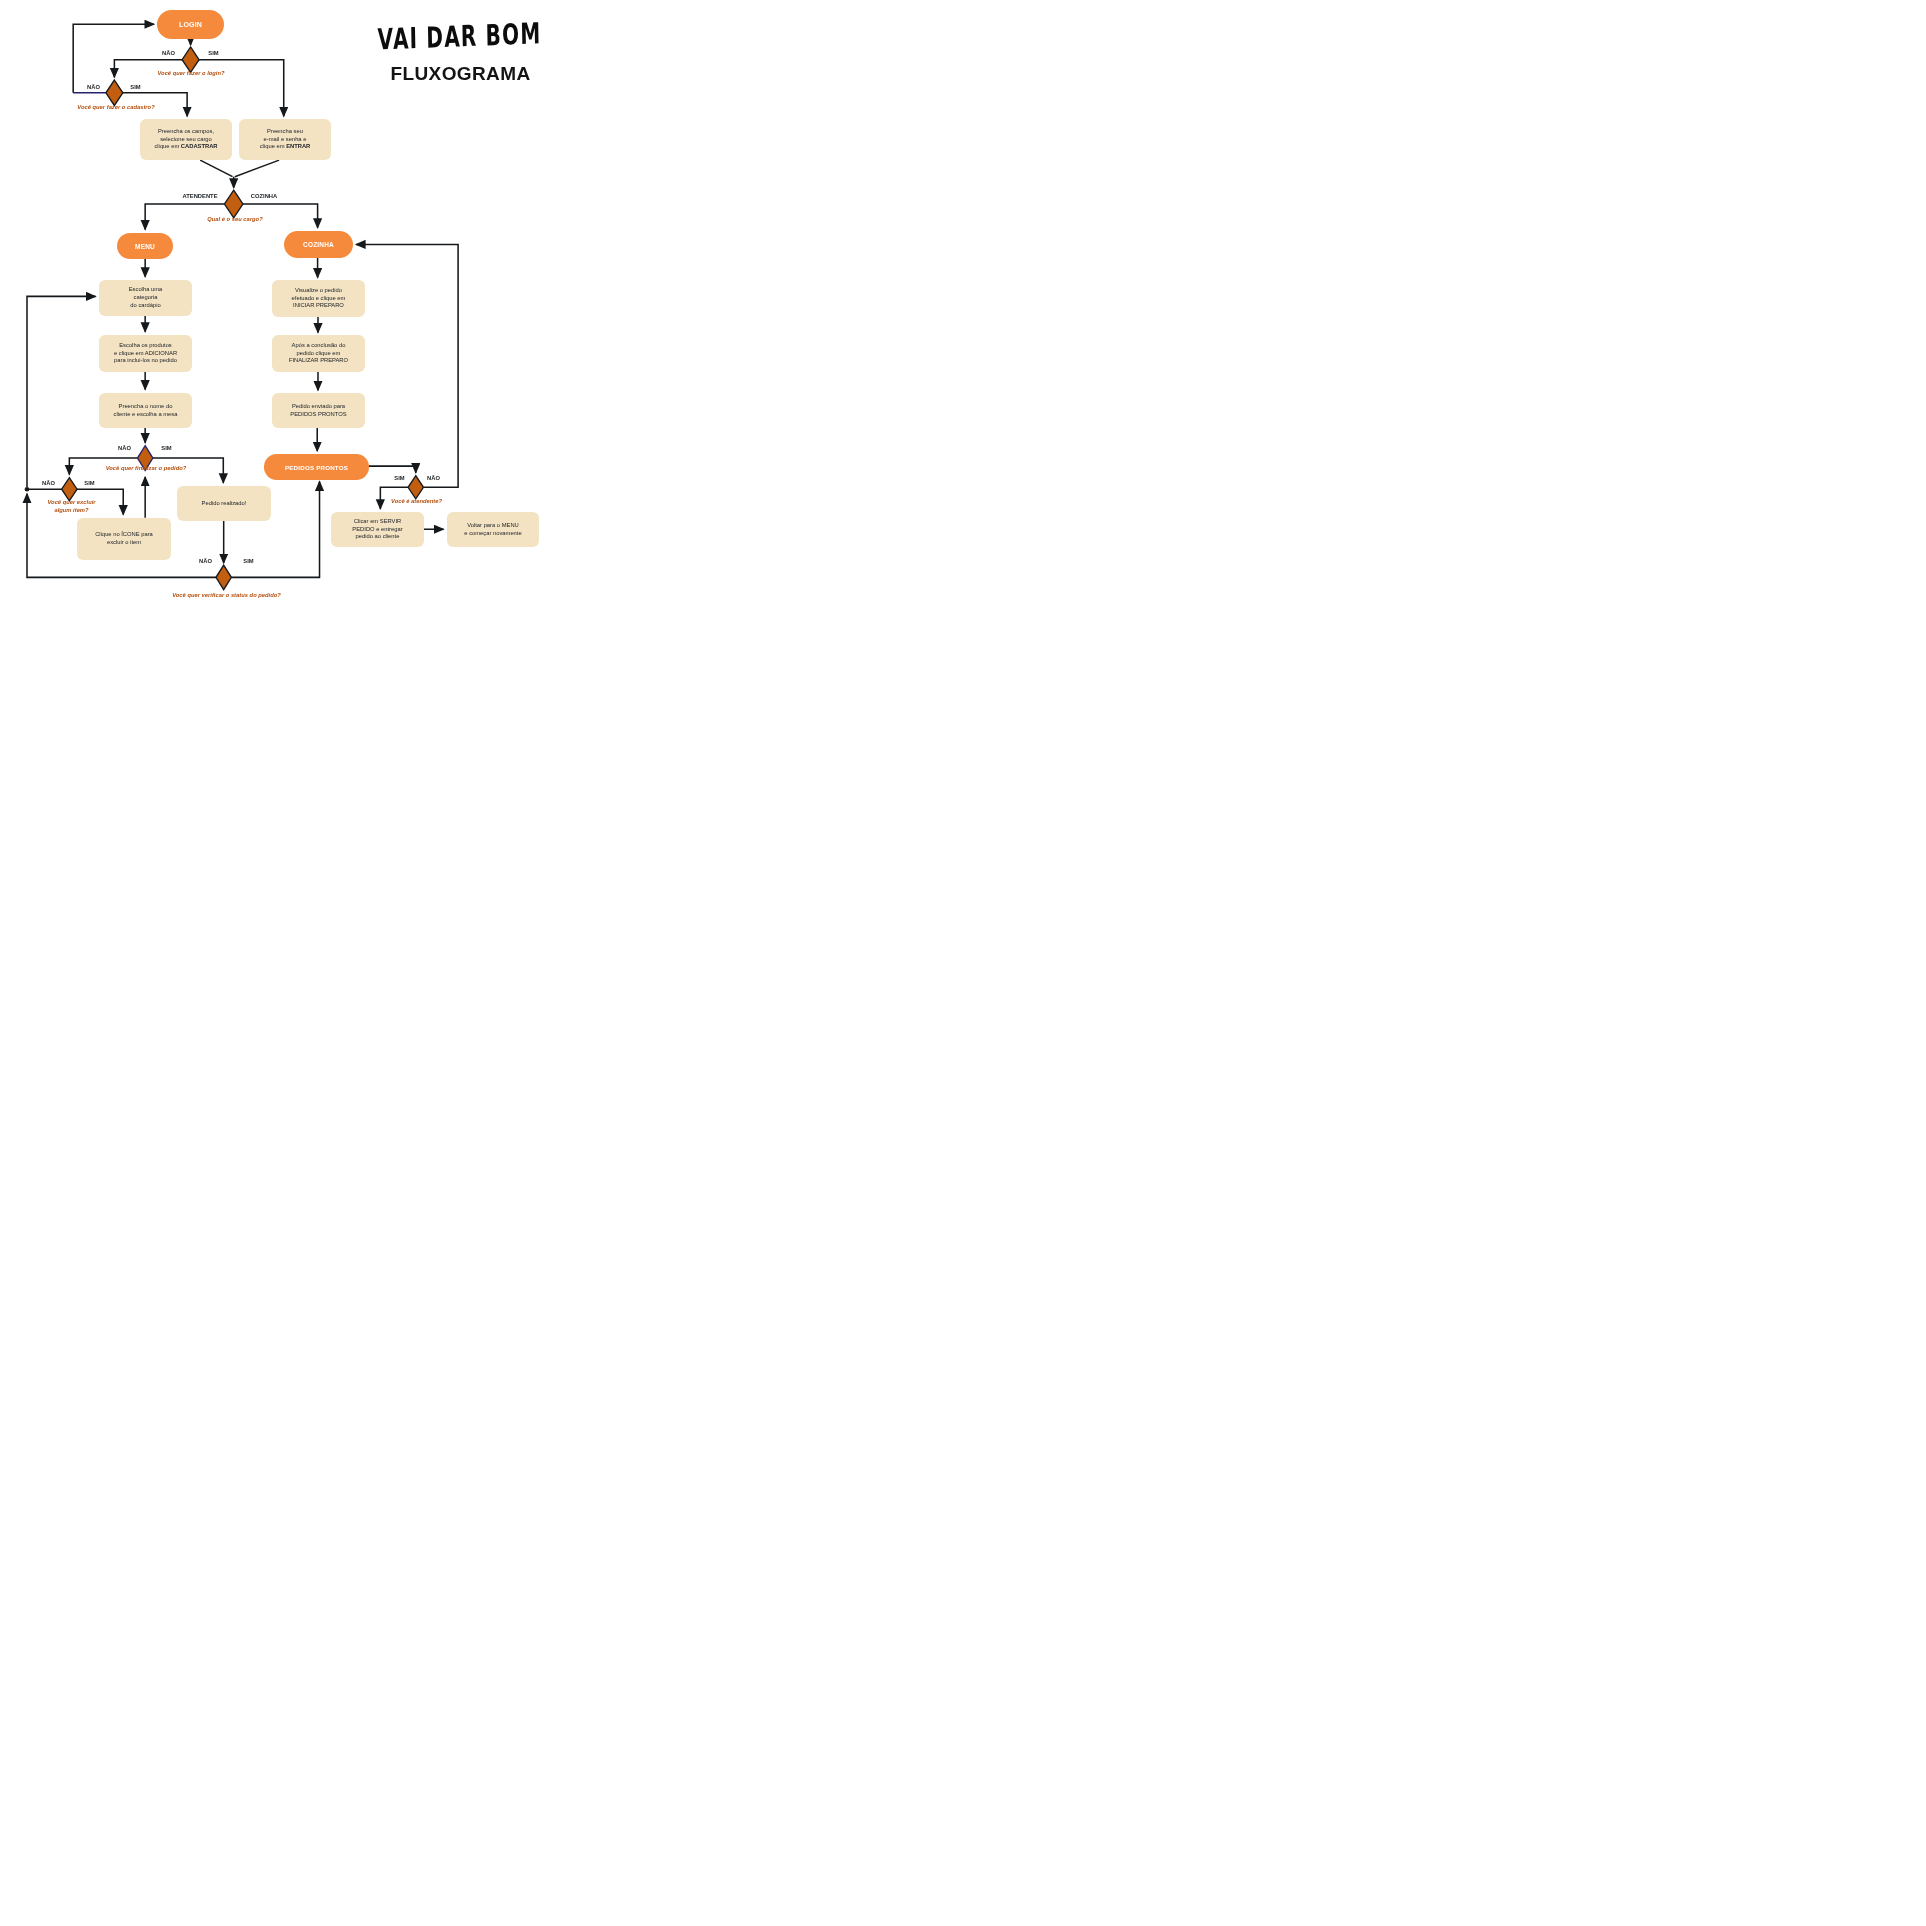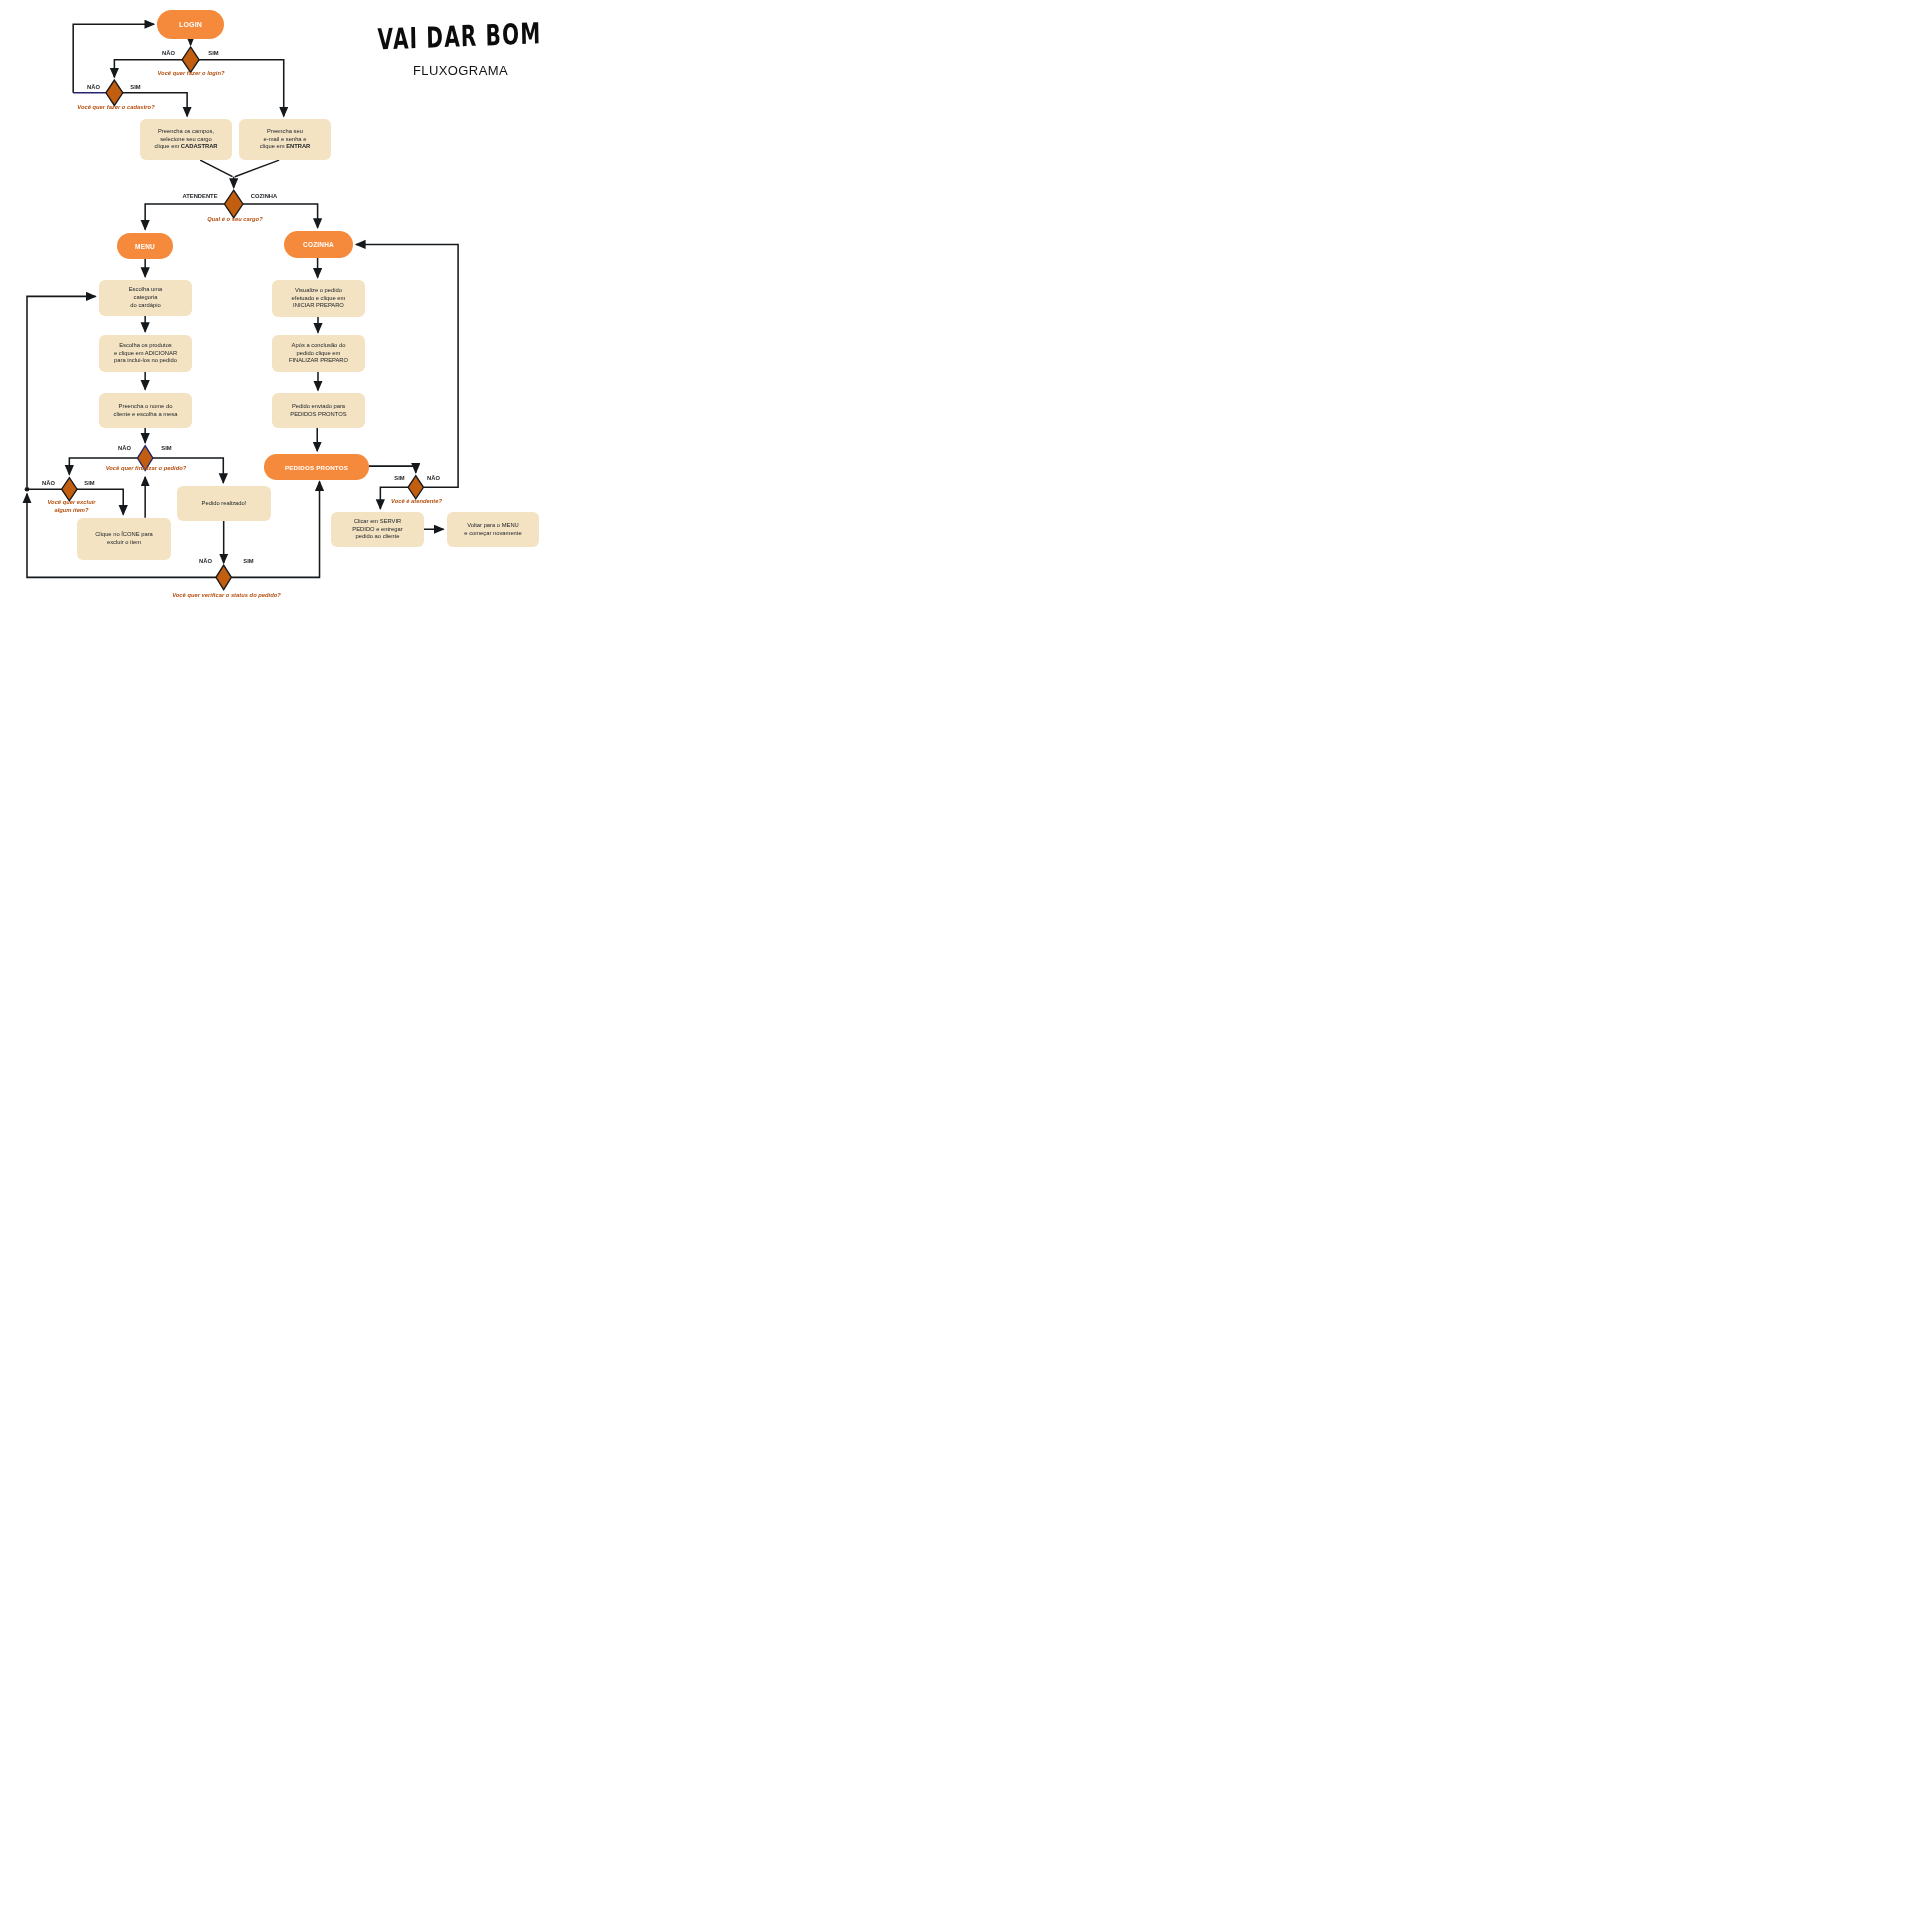--- a/index.html
+++ b/index.html
@@ -31,21 +31,21 @@
   }
   .brand{
     position:absolute;z-index:4;left:366px;top:16px;width:187px;height:39px;
     display:flex;align-items:center;justify-content:center;
     font-family:"DejaVu Sans", sans-serif;font-weight:bold;font-size:20px;color:#0c0c0c;
     letter-spacing:1.2px;transform:scaleY(1.45) rotate(-1.5deg);transform-origin:center;
     white-space:nowrap;
   }
   .subtitle{
     position:absolute;z-index:4;left:368px;top:63px;width:185px;text-align:center;
-    font-weight:normal;font-size:13px;color:#141414;letter-spacing:0.4px;white-space:nowrap;
+    font-weight:bold;font-size:19px;color:#141414;letter-spacing:0.4px;white-space:nowrap;
   }
 </style>
 </head>
 <body>
 
 <div class="canvas">
 
   <svg class="wires" width="569" height="607" viewBox="0 0 1478 1577">
     <defs>
       <marker id="ah" markerWidth="8" markerHeight="7" refX="6.2" refY="3" orient="auto">

